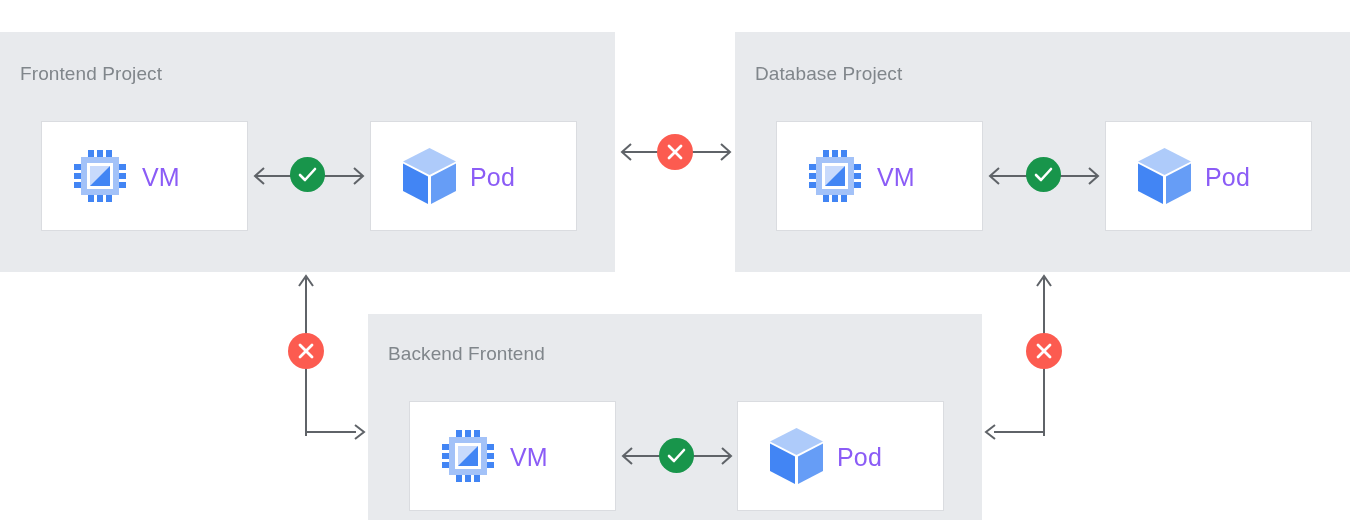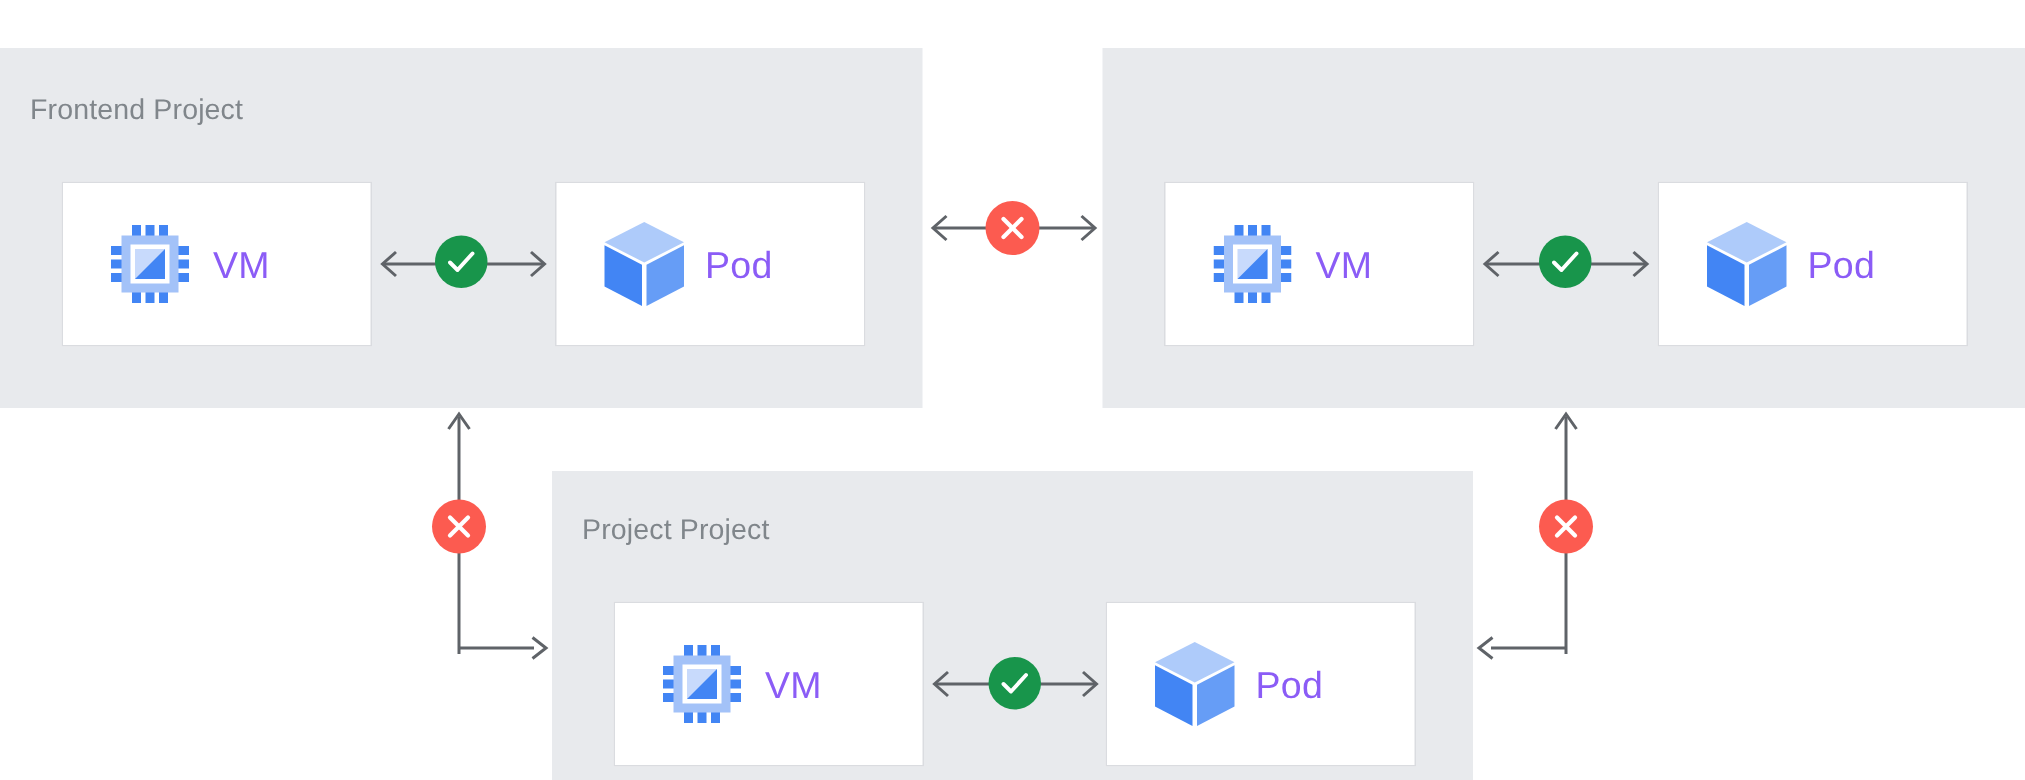--- a/index.html
+++ b/index.html
@@ -118,20 +118,21 @@
     <polyline points="16,6 7,14 16,22" fill="none" stroke="#5f6368" stroke-width="2"></polyline>
     <polyline points="106,6 115,14 106,22" fill="none" stroke="#5f6368" stroke-width="2"></polyline>
   </svg>
   <div class="badge ok" style="left:290px; top:125px; width:35px; height:35px;">
     <svg width="35" height="35" viewBox="0 0 35 35">
       <polyline points="10,18 15,23 25,12" fill="none" stroke="#ffffff" stroke-width="2.6" stroke-linecap="round" stroke-linejoin="round"></polyline>
     </svg>
   </div>
 
   <div class="panel" style="left:735px; top:0px; width:615px; height:240px;"></div>
+  <div class="panel-title" style="left:755px; top:31px;">Database Project</div>
 
   <div class="card" style="left:776px; top:89px; width:207px; height:110px;"></div>
   <span class="card-icon" style="left:809px; top:118px; width:52px; height:52px;">
     <svg width="52" height="52" viewBox="0 0 52 52">
       <g fill="#4285f4">
         <rect x="14" y="0" width="6" height="9"></rect>
         <rect x="23" y="0" width="6" height="9"></rect>
         <rect x="32" y="0" width="6" height="9"></rect>
         <rect x="14" y="43" width="6" height="9"></rect>
         <rect x="23" y="43" width="6" height="9"></rect>
@@ -166,21 +167,21 @@
     <polyline points="16,6 7,14 16,22" fill="none" stroke="#5f6368" stroke-width="2"></polyline>
     <polyline points="106,6 115,14 106,22" fill="none" stroke="#5f6368" stroke-width="2"></polyline>
   </svg>
   <div class="badge ok" style="left:1026px; top:125px; width:35px; height:35px;">
     <svg width="35" height="35" viewBox="0 0 35 35">
       <polyline points="10,18 15,23 25,12" fill="none" stroke="#ffffff" stroke-width="2.6" stroke-linecap="round" stroke-linejoin="round"></polyline>
     </svg>
   </div>
 
   <div class="panel" style="left:368px; top:282px; width:614px; height:238px;"></div>
-  <div class="panel-title" style="left:388px; top:311px;">Project Project</div>
+  <div class="panel-title" style="left:388px; top:311px;">Backend Frontend</div>
 
   <div class="card" style="left:409px; top:369px; width:207px; height:110px;"></div>
   <span class="card-icon" style="left:442px; top:398px; width:52px; height:52px;">
     <svg width="52" height="52" viewBox="0 0 52 52">
       <g fill="#4285f4">
         <rect x="14" y="0" width="6" height="9"></rect>
         <rect x="23" y="0" width="6" height="9"></rect>
         <rect x="32" y="0" width="6" height="9"></rect>
         <rect x="14" y="43" width="6" height="9"></rect>
         <rect x="23" y="43" width="6" height="9"></rect>

